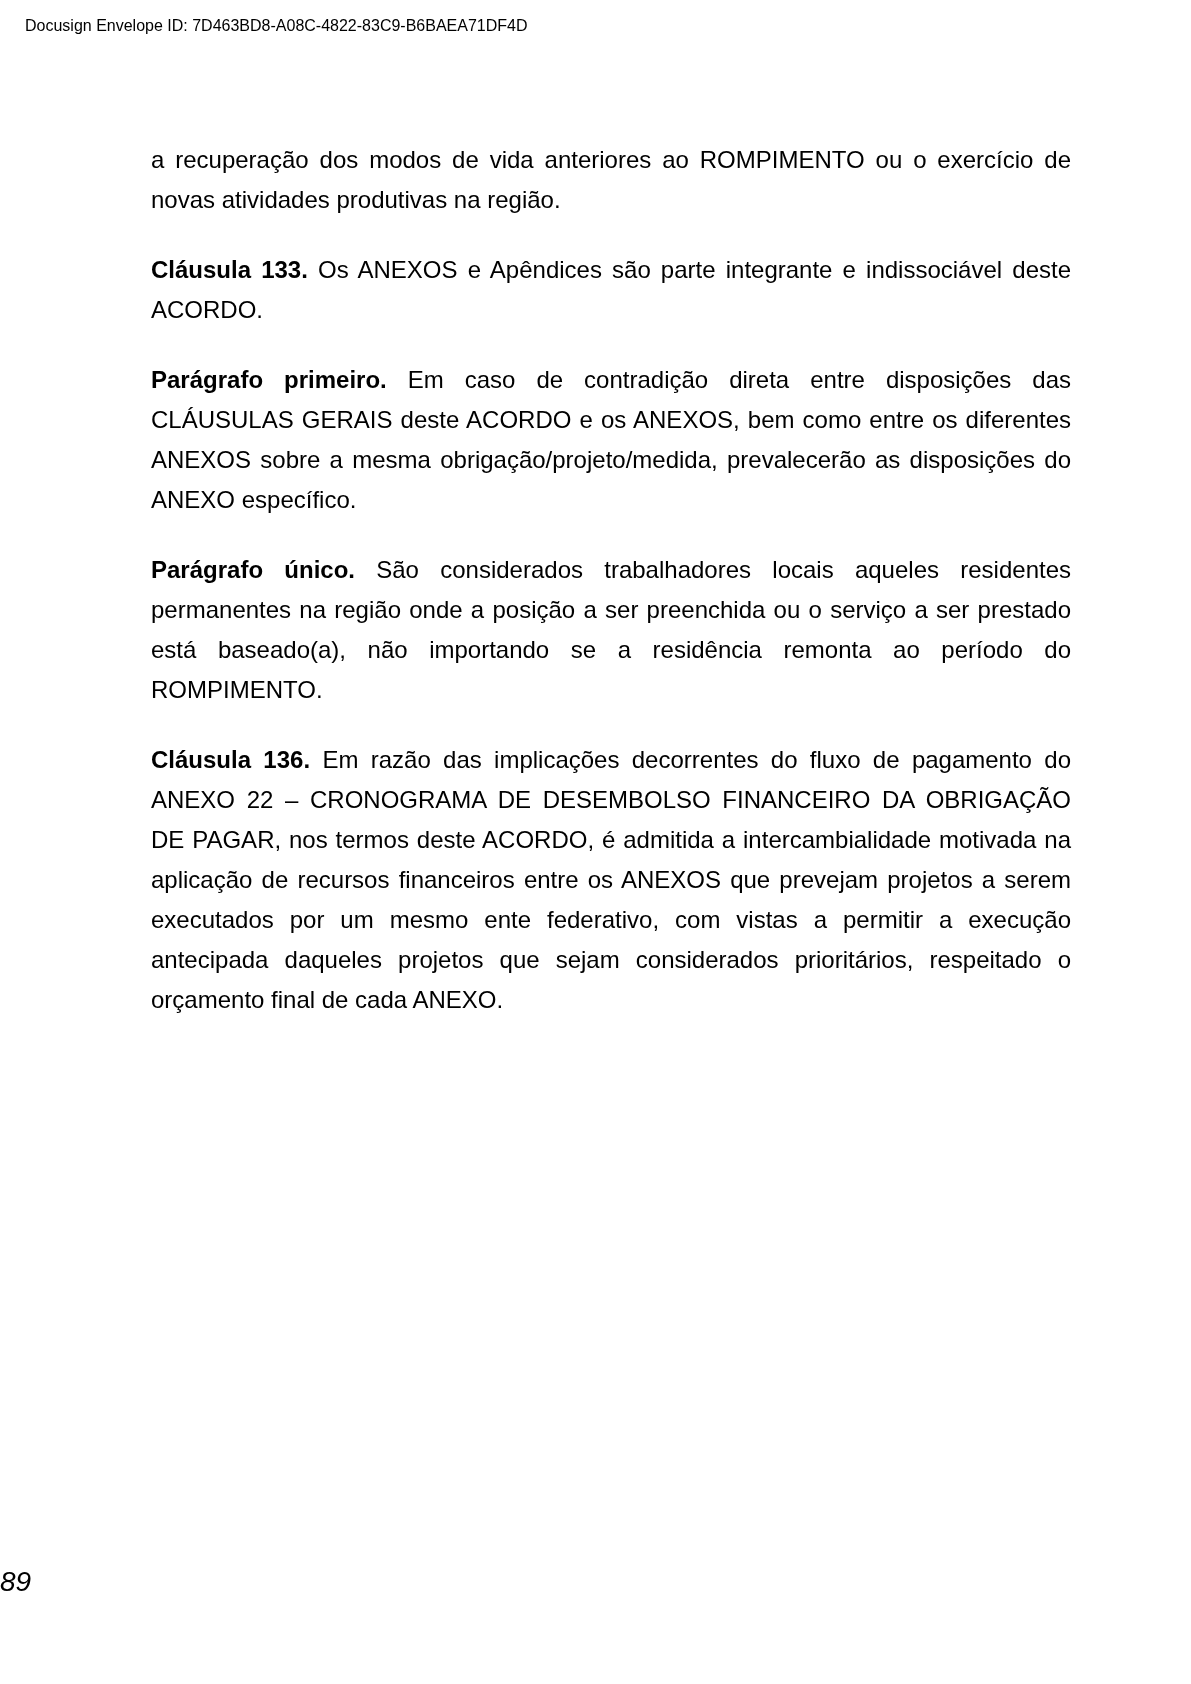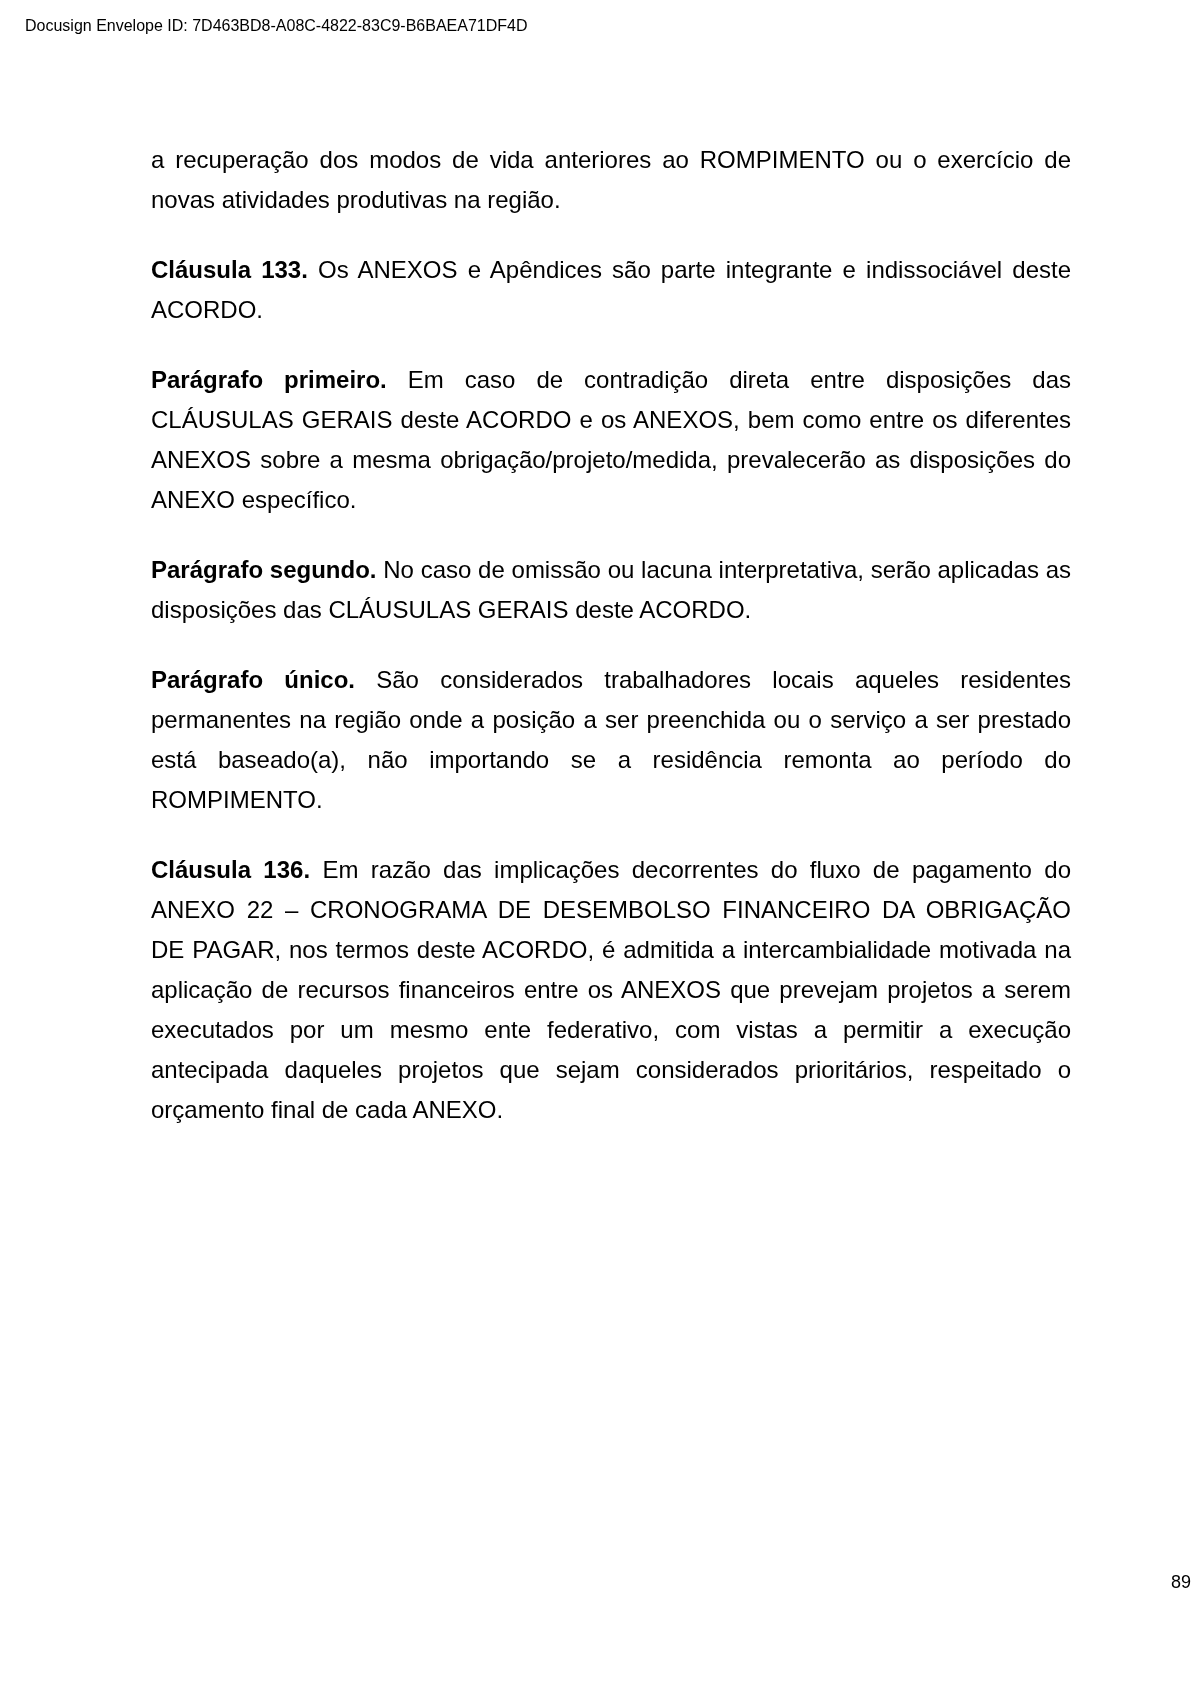--- a/index.html
+++ b/index.html
@@ -42,41 +42,41 @@
     font-weight: bold;
   }
   .italic-term {
     font-style: italic;
   }
   .footer {
     position: absolute;
     left: 0;
     width: 1191px;
     top: 1568px;
-    text-align: right;
-    font-size: 18px;
+    text-align: left;
+    font-size: 28px;
     line-height: 28px;
+    font-style: italic;
   }
 </style>
 </head>
 <body>
 
 <div class="page">
 
   <div class="docusign-header">Docusign Envelope ID: 7D463BD8-A08C-4822-83C9-B6BAEA71DF4D</div>
 
   <div class="content">
 
     <p class="para"><span>a recuperação dos modos de vida anteriores ao ROMPIMENTO ou o exercício de novas atividades produtivas na região.</span></p>
 
     <p class="para"><span class="lead">Cláusula 133.</span><span> Os ANEXOS e Apêndices são parte integrante e indissociável deste ACORDO.</span></p>
 
     <p class="para"><span class="lead">Parágrafo primeiro.</span><span> Em caso de contradição direta entre disposições das CLÁUSULAS GERAIS deste ACORDO e os ANEXOS, bem como entre os diferentes ANEXOS sobre a mesma obrigação/projeto/medida, prevalecerão as disposições do ANEXO específico.</span></p>
 
-    <p class="para"><span class="lead">Parágrafo segundo.</span><span> No caso de omissão ou lacuna interpretativa, serão aplicadas as disposições das CLÁUSULAS GERAIS deste ACORDO.</span></p>
 
 
     <p class="para"><span class="lead">Parágrafo único.</span><span> São considerados trabalhadores locais aqueles residentes permanentes na região onde a posição a ser preenchida ou o serviço a ser prestado está baseado(a), não importando se a residência remonta ao período do ROMPIMENTO.</span></p>
 
 
     <p class="para"><span class="lead">Cláusula 136.</span><span> Em razão das implicações decorrentes do fluxo de pagamento do ANEXO 22 – CRONOGRAMA DE DESEMBOLSO FINANCEIRO DA OBRIGAÇÃO DE PAGAR, nos termos deste ACORDO, é admitida a intercambialidade motivada na aplicação de recursos financeiros entre os ANEXOS que prevejam projetos a serem executados por um mesmo ente federativo, com vistas a permitir a execução antecipada daqueles projetos que sejam considerados prioritários, respeitado o orçamento final de cada ANEXO.</span></p>
 
 
   </div>
 

